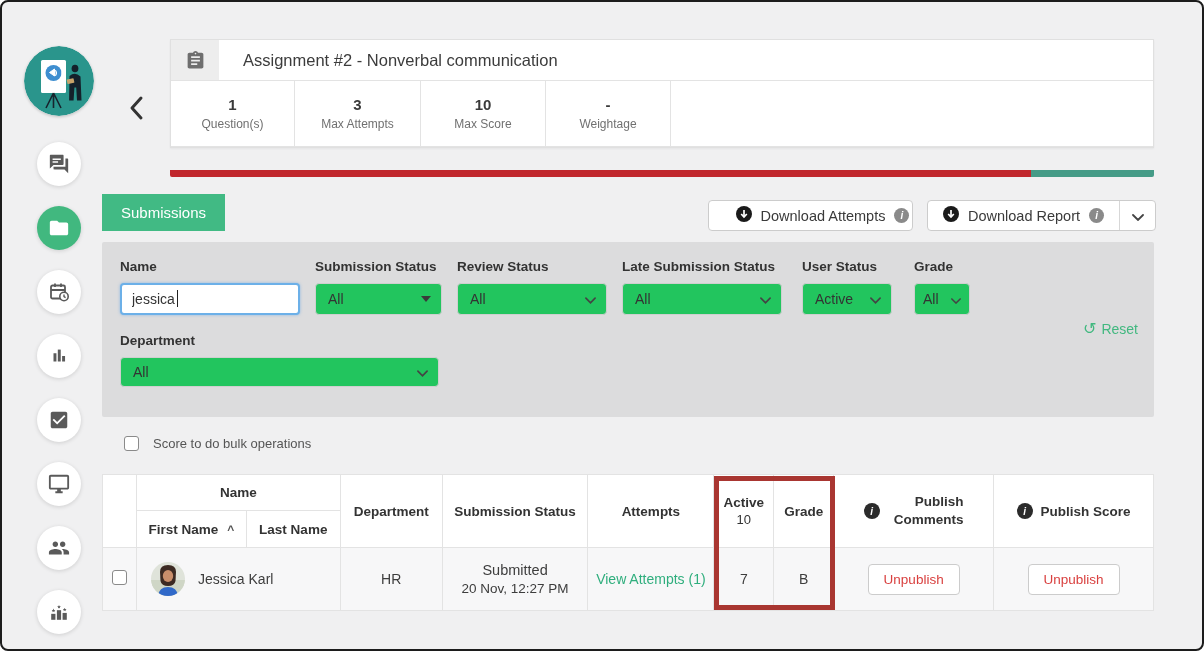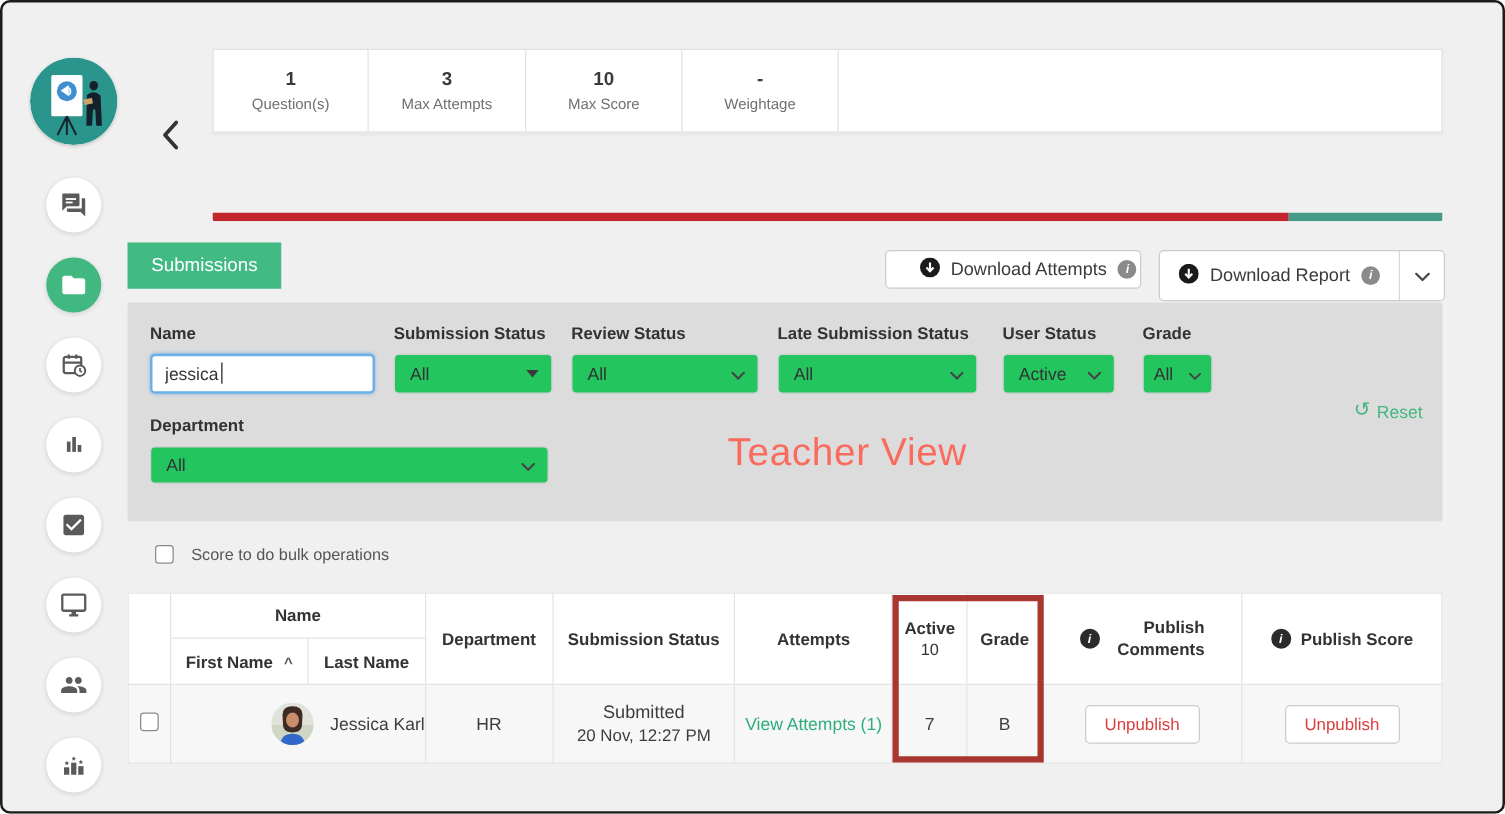--- a/index.html
+++ b/index.html
@@ -58,21 +58,21 @@
     background: #41ba84; color: #ffffff; font-size: 15px;
     display: flex; align-items: center; padding: 0 19px; cursor: pointer;
   }
   .dl-btn {
     position: absolute; top: 198px; height: 31px;
     background: #ffffff; border: 1px solid #cccccc; border-radius: 4px;
     display: flex; align-items: center; justify-content: center; gap: 9px;
     font-size: 14.5px; color: #3a3a3a; cursor: pointer; padding-left: 24px;
   }
   .dl-attempts { left: 706px; width: 205px; }
-  .dl-report-group { position: absolute; left: 925px; top: 198px; height: 41px; display: flex; border: 1px solid #cccccc; border-radius: 4px; background: #fff; }
+  .dl-report-group { position: absolute; left: 925px; top: 198px; height: 31px; display: flex; border: 1px solid #cccccc; border-radius: 4px; background: #fff; }
   .dl-report-main { display: flex; align-items: center; justify-content: center; gap: 9px; width: 192px; font-size: 14.5px; color: #3a3a3a; cursor: pointer; border-right: 1px solid #d7d7d7; }
   .dl-report-caret { width: 35px; display: flex; align-items: center; justify-content: center; cursor: pointer; }
   
   .filter-panel {
     position: absolute; left: 100px; top: 240px; width: 1052px; height: 175px;
     background: #dcdcdd; border-radius: 2px;
   }
   .f-label { position: absolute; font-size: 13.5px; font-weight: 700; color: #333; }
   .f-input {
     position: absolute; height: 32px; background: #fff;
@@ -107,21 +107,21 @@
   }
   .subs-table th, .subs-table td { border: 1px solid #e3e3e3; }
   .subs-table th { font-size: 13.5px; font-weight: 700; color: #333; text-align: center; }
   .subs-table .hr1 { height: 36px; }
   .subs-table .hr2 { height: 37px; }
   .subs-table td { height: 63px; text-align: center; font-size: 14px; color: #3d3d3d; background: #f7f7f8; }
   .score-max { display: block; font-weight: 400; font-size: 13px; margin-top: 2px; }
   .sort-caret { font-weight: 700; color: #555; margin-left: 5px; font-size: 12px; }
   .th-flex { display: flex; align-items: center; justify-content: center; gap: 8px; padding: 0 8px; }
   .th-wrap-text { text-align: right; width: 76px; line-height: 1.3; }
-  .name-cell { display: flex; align-items: center; gap: 13px; padding-left: 14px; justify-content: flex-end; }
+  .name-cell { display: flex; align-items: center; gap: 13px; padding-left: 14px; }
   .avatar {
     width: 34px; height: 34px; border-radius: 50%; overflow: hidden; flex: 0 0 34px;
   }
   .sub-status-line1 { font-size: 14.5px; }
   .sub-status-line2 { font-size: 13.5px; margin-top: 3px; }
   .attempts-link { color: #2fae7d; cursor: pointer; }
   .unpublish-btn {
     background: #fff; border: 1px solid #cccccc; border-radius: 4px;
     color: #d9403f; font-size: 13.5px; padding: 7px 15px; cursor: pointer;
     font-family: "Liberation Sans", "DejaVu Sans", sans-serif;
@@ -239,20 +239,28 @@
 
   <div class="back-btn">
     <span>
       <svg width="16" height="26" viewBox="0 0 16 26">
           <path d="M13 3 L4 13 L13 23" fill="none" stroke="#333" stroke-width="3" stroke-linecap="round" stroke-linejoin="round"></path>
         </svg>
     </span>
   </div>
 
   <div class="header-card">
+    <div class="title-row">
+      <div class="title-icon-box">
+        <svg width="21" height="21" viewBox="0 0 24 24" fill="#6e6e6e">
+            <path d="M19 3h-4.18C14.4 1.84 13.3 1 12 1c-1.3 0-2.4.84-2.82 2H5c-1.1 0-2 .9-2 2v14c0 1.1.9 2 2 2h14c1.1 0 2-.9 2-2V5c0-1.1-.9-2-2-2zm-7 0c.55 0 1 .45 1 1s-.45 1-1 1-1-.45-1-1 .45-1 1-1zm2 14H7v-2h7v2zm3-4H7v-2h10v2zm0-4H7V7h10v2z"></path>
+          </svg>
+      </div>
+      <div class="assignment-title">Assignment #2 - Nonverbal communication</div>
+    </div>
     <div class="stats-row">
       <div class="stat-cell w1">
         <span class="v">1</span>
         <span class="l">Question(s)</span>
       </div>
       <div class="stat-cell w2">
         <span class="v">3</span>
         <span class="l">Max Attempts</span>
       </div>
       <div class="stat-cell w3">
@@ -356,21 +364,20 @@
     </div>
 
     <div class="f-label" style="left:18px; top:91px">Department</div>
     <div class="f-select" style="left:18px; top:115px; width:319px; height:30px">
       <span>All</span>
       <span><svg width="11" height="7" viewBox="0 0 12 7">
             <path d="M1 1 L6 6 L11 1" fill="none" stroke="#444" stroke-width="1.8" stroke-linecap="round"></path>
           </svg></span>
     </div>
 
-    <div class="teacher-view">Teacher View</div>
   </div>
 
   <div class="bulk-row">
     <input type="checkbox" class="cbx" style="">
     <span class="bulk-label">Score to do bulk operations</span>
   </div>
 
   <table class="subs-table">
     <colgroup>
       <col style="width:34px">

